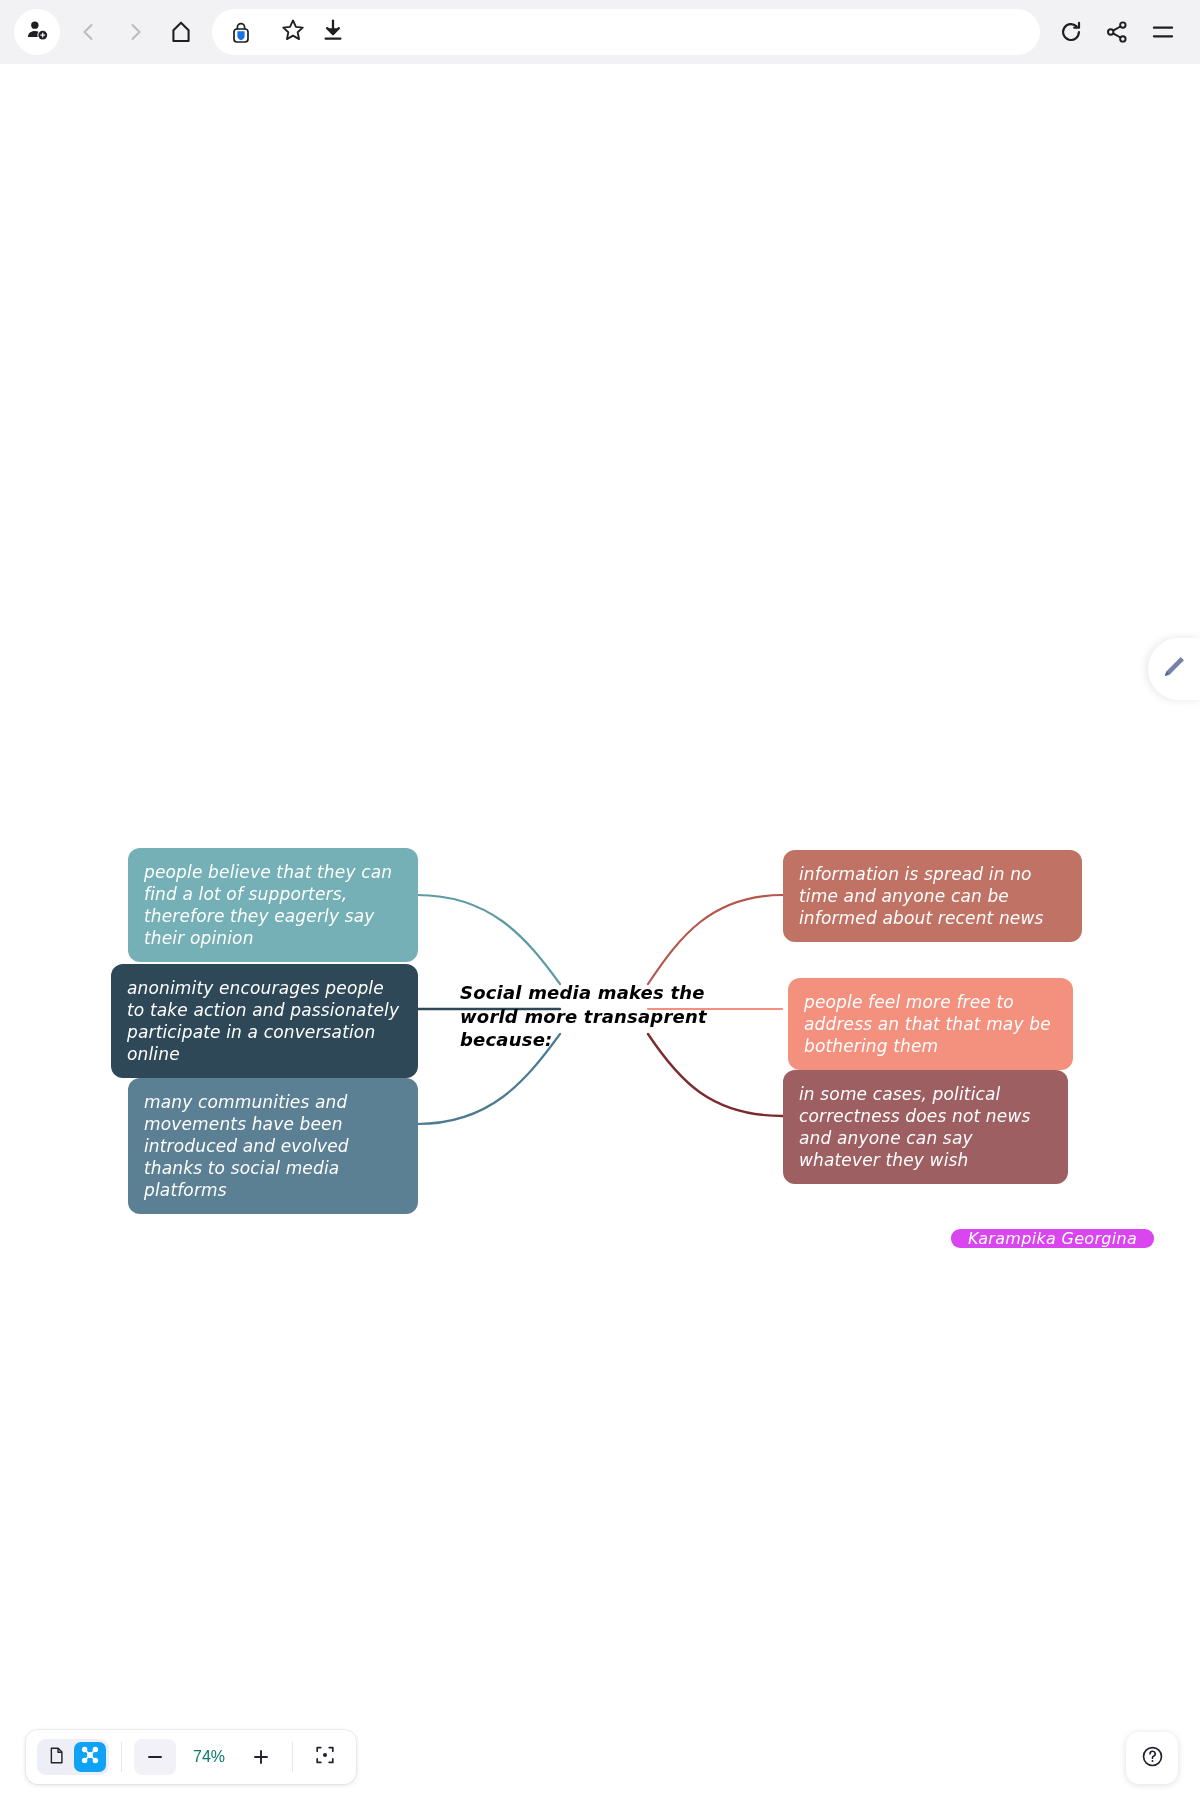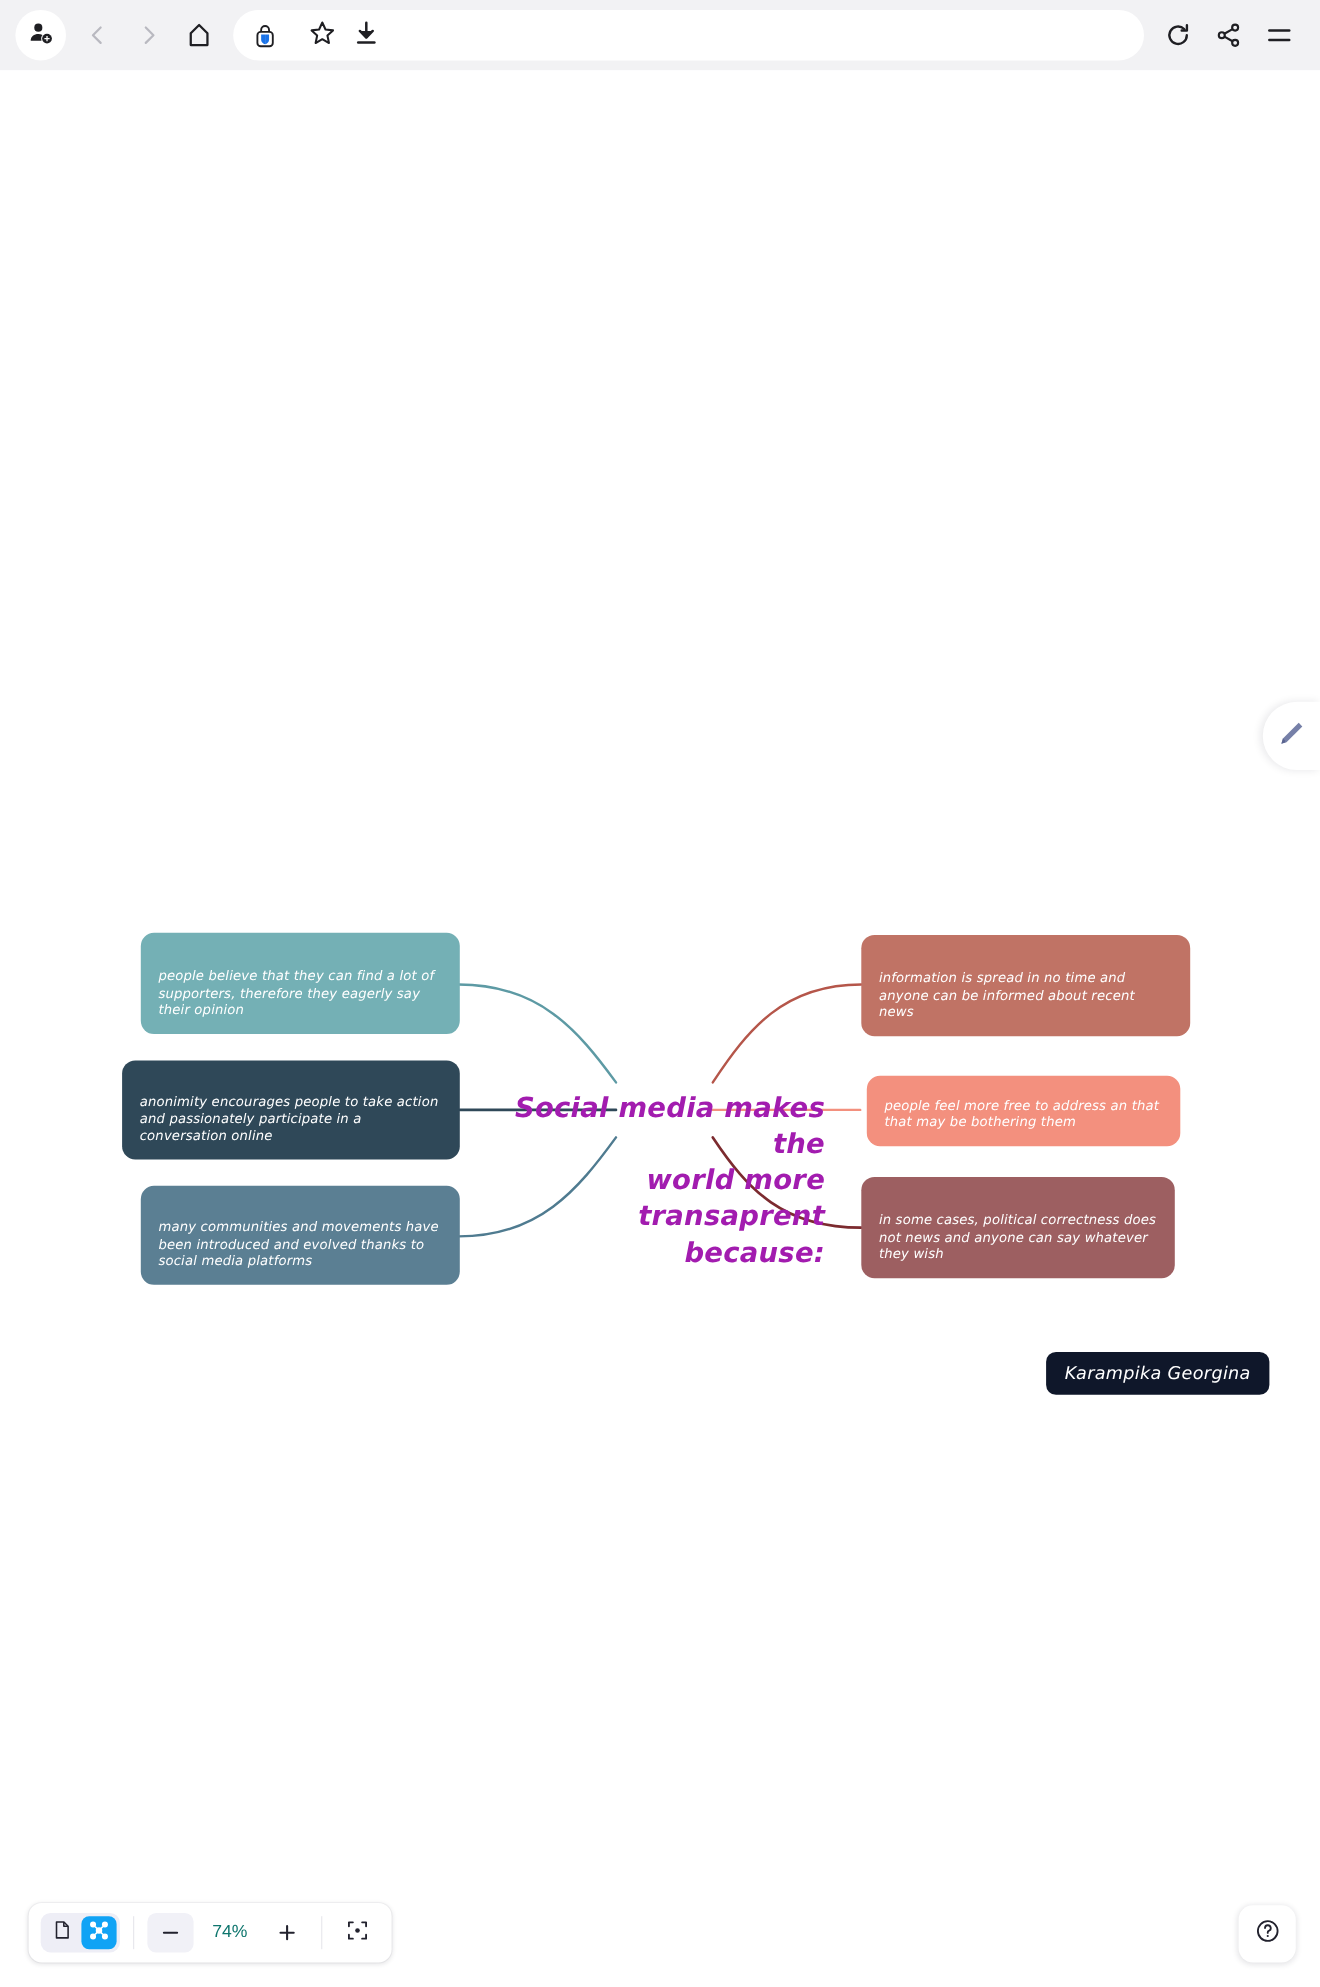--- a/index.html
+++ b/index.html
@@ -178,50 +178,50 @@
     width: 1200px;
     height: 1742px;
   }
 
   .node {
     position: absolute;
     border-radius: 12px;
     color: #ffffff;
     font-family: "DejaVu Sans", sans-serif;
     font-style: italic;
-    font-size: 12px;
+    font-size: 17px;
     line-height: 1.30;
     padding: 13px 16px;
     display: flex;
-    align-items: flex-end;
+    align-items: flex-start;
     letter-spacing: 0.15px;
   }
 
   .central {
     position: absolute;
-    color: #a21caf;
+    color: #000000;
     font-family: "DejaVu Sans", sans-serif;
     font-style: italic;
     font-weight: bold;
-    font-size: 25px;
+    font-size: 18px;
     line-height: 1.32;
-    text-align: right;
+    text-align: left;
     letter-spacing: 0.2px;
     white-space: pre-line;
   }
 
   .author-node {
     position: absolute;
-    background: #0f172a;
+    background: #d946ef;
     border-radius: 9px;
     color: #ffffff;
     font-family: "DejaVu Sans", sans-serif;
     font-style: italic;
     font-size: 16px;
-    padding: 10px 17px;
+    padding: 0 17px;
     letter-spacing: 0.3px;
   }
 
   
   .pen-tab {
     position: absolute;
     top: 638px; right: 0;
     width: 52px; height: 62px;
     background: #ffffff;
     border-radius: 31px 0 0 31px;

